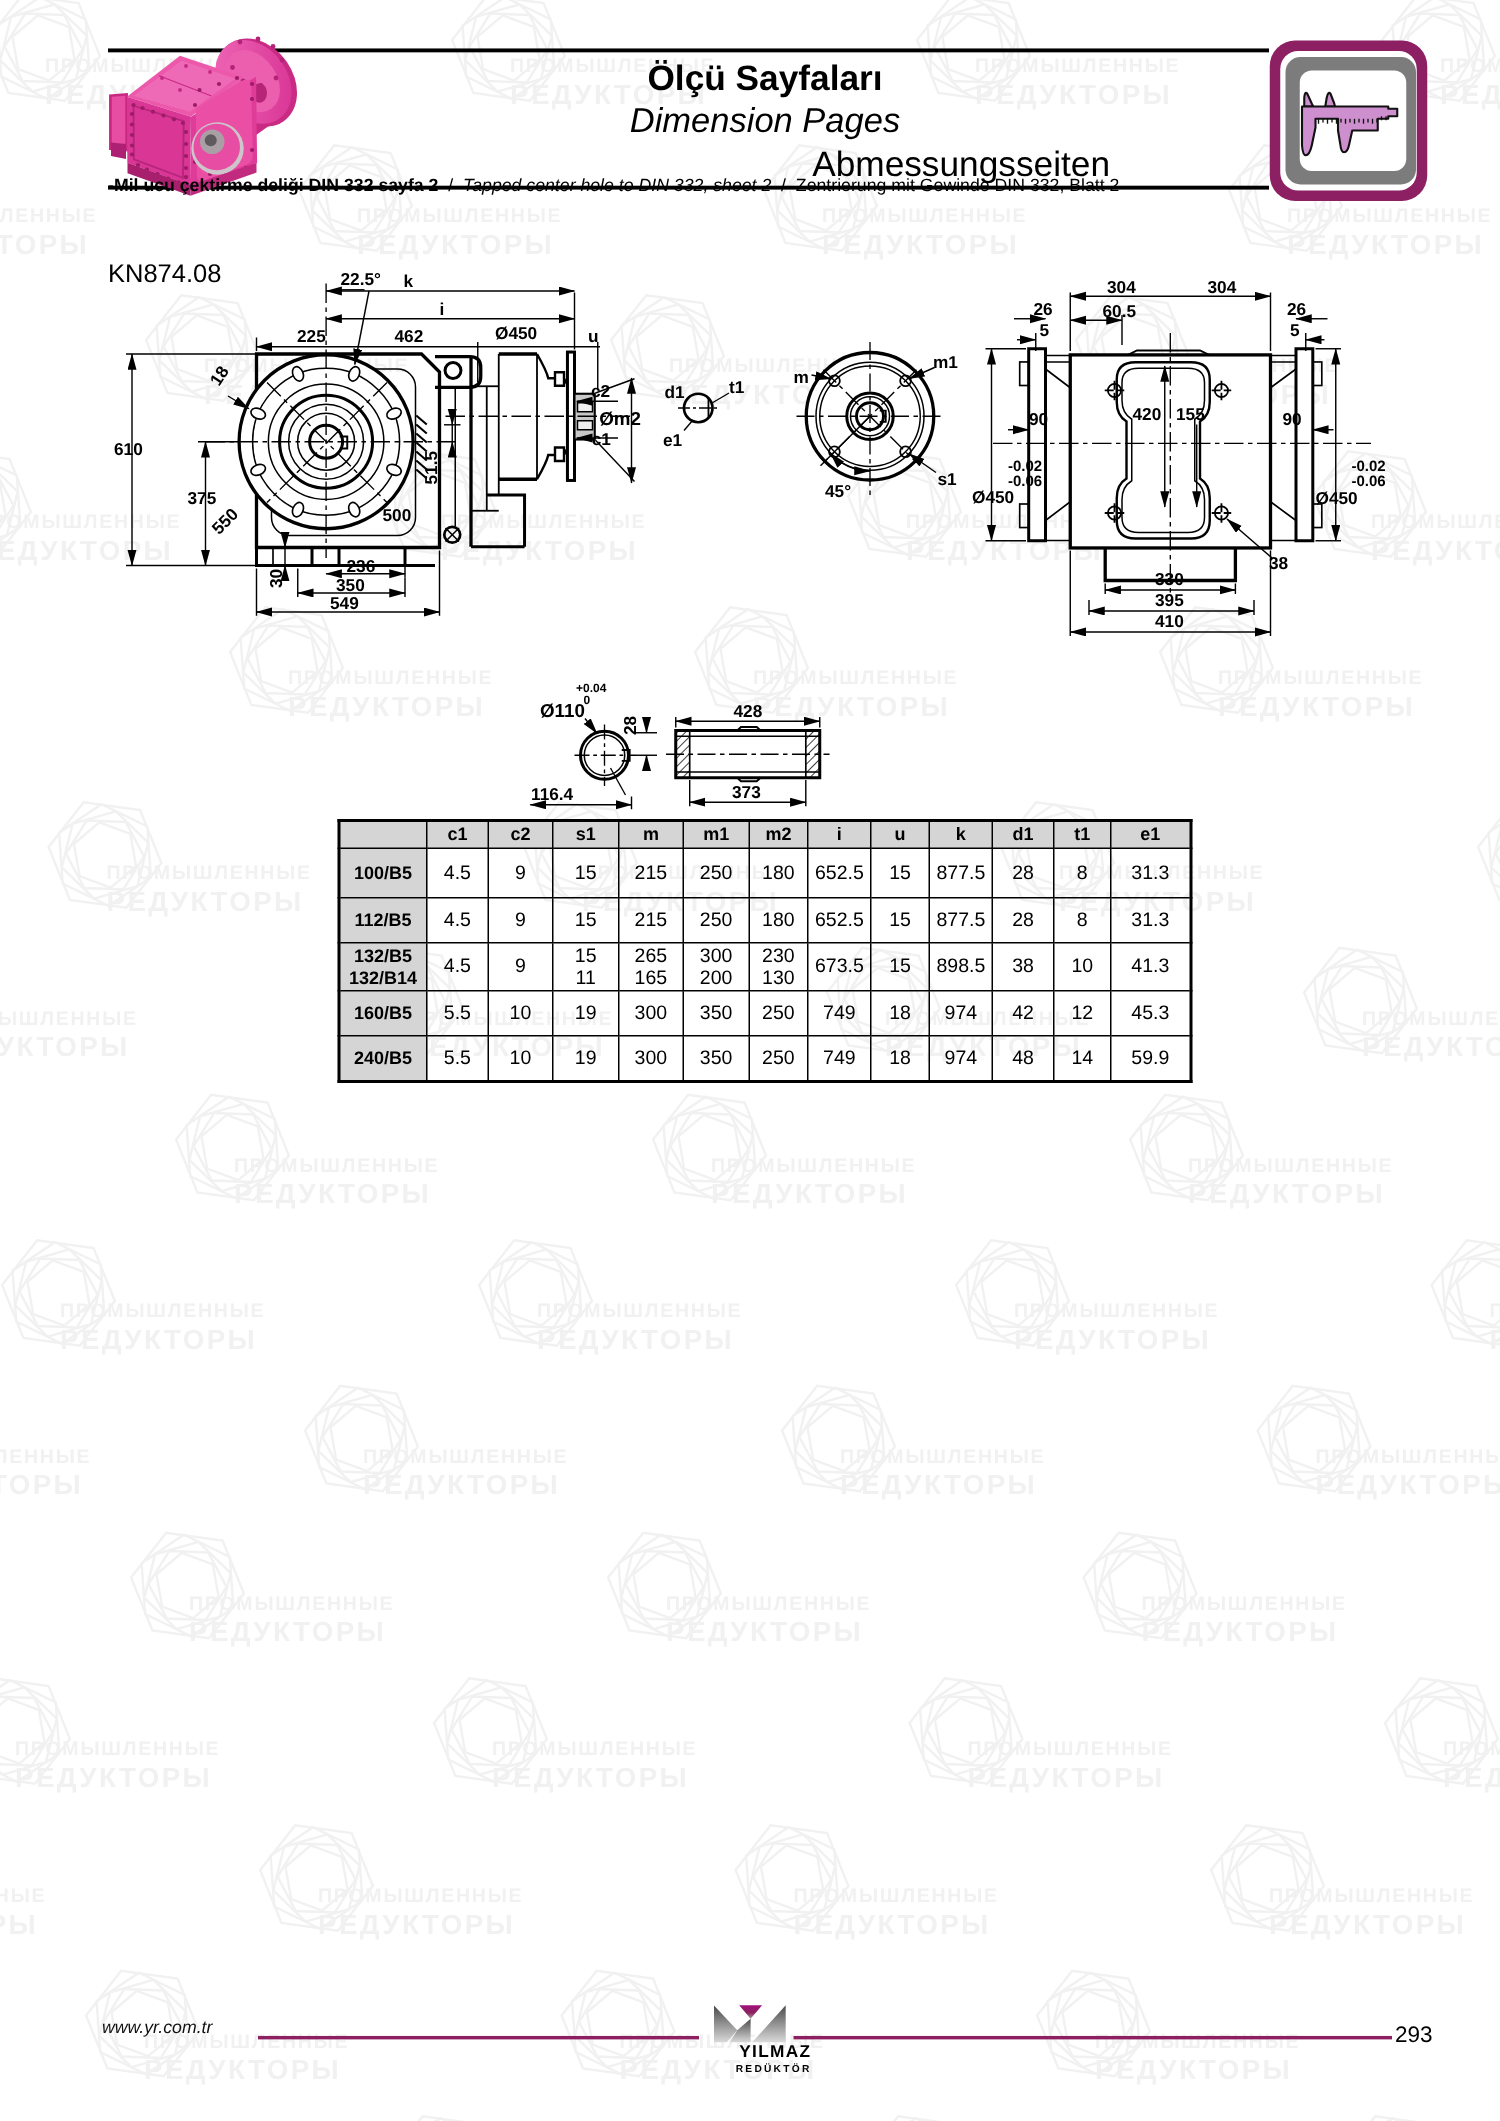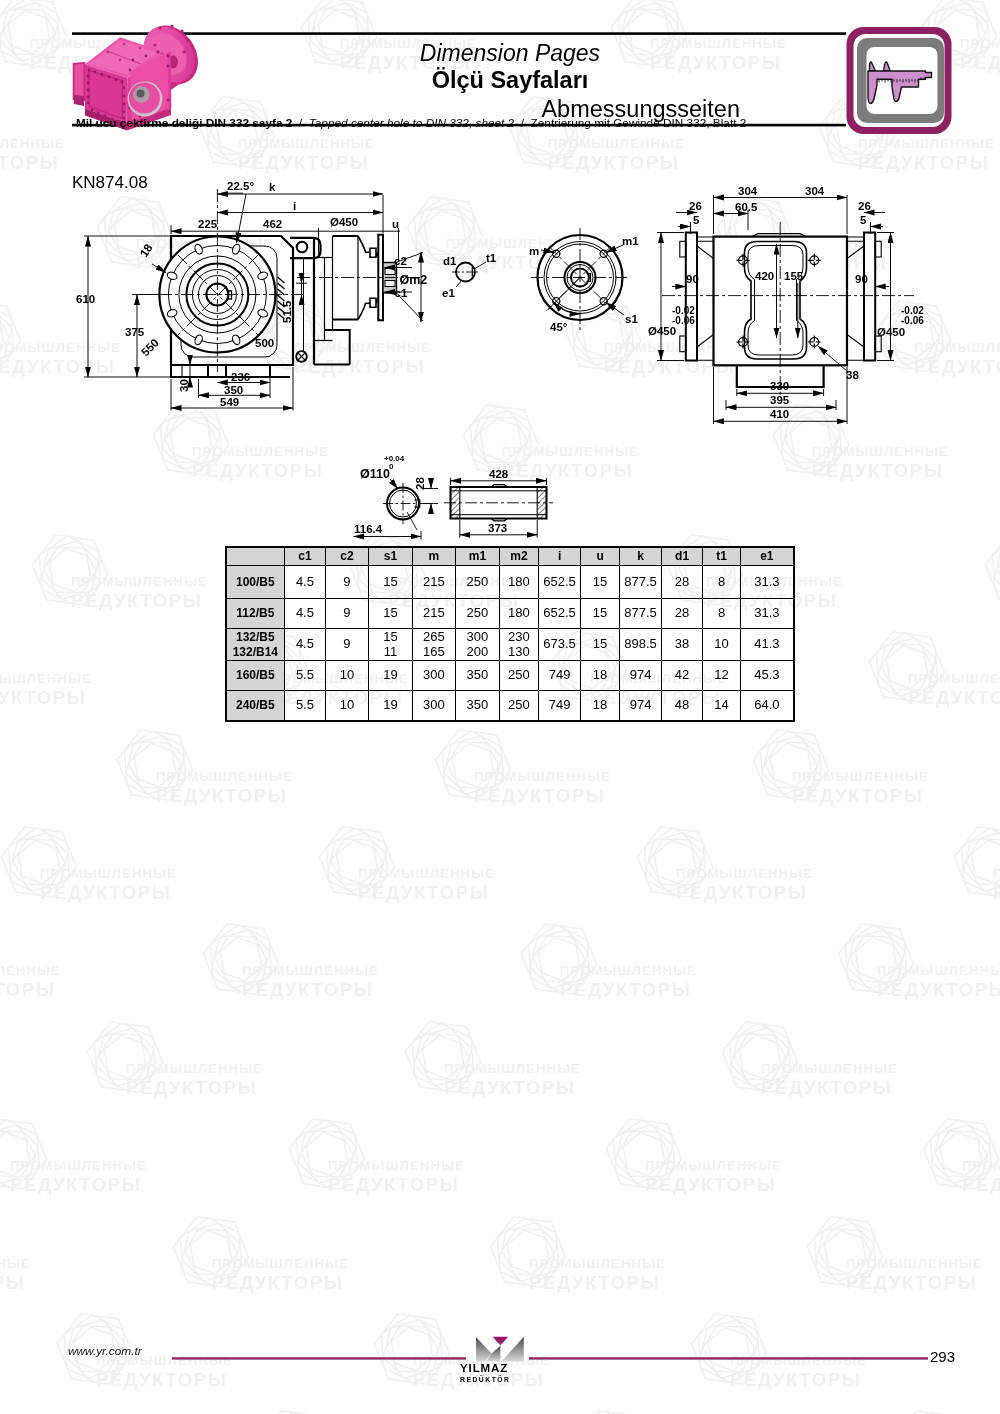--- a/index.html
+++ b/index.html
@@ -604,22 +604,22 @@
           </linearGradient>
 </defs>
 <polygon points="476,1337 491.5,1353.5 484.5,1361.5 476,1361.5" fill="url(#gl)"></polygon>
 <polygon points="492.8,1336.8 508.1,1336.8 500.4,1345.8" fill="url(#gp)"></polygon>
 <polygon points="491.5,1353.5 500.4,1345.8 500.4,1361.5 486.5,1361.5" fill="url(#gl)"></polygon>
 <polygon points="501.5,1361.5 523.8,1336.8 523.8,1361.5" fill="url(#gl)"></polygon>
 </g>
 </svg>
 
 <div class="abs" style="left:280px;top:39px;width:460px;text-align:center;color:#000;">
+<div style="font-size:23.5px;font-weight:bold;">Ölçü Sayfaları</div>
 <div style="font-size:23px;font-style:italic;margin-top:1px;">Dimension Pages</div>
-<div style="font-size:23.5px;font-weight:bold;">Ölçü Sayfaları</div>
 <div style="font-size:23.5px;margin-top:2px;text-align:right;">Abmessungsseiten</div>
 </div>
 
 <div class="abs" style="left:72px;top:116px;font-size:11.8px;color:#000;white-space:nowrap;">
 <b>-Mil ucu çektirme deliği DIN 332 sayfa 2</b>&nbsp; / &nbsp;<i>Tapped center hole to DIN 332, sheet 2</i>&nbsp; / &nbsp;Zentrierung mit Gewinde DIN 332, Blatt 2
 </div>
 
 <div class="abs" style="left:72px;top:173px;font-size:17px;font-weight:normal;color:#000;">KN874.08</div>
 
 <table class="dim abs" style="left:224.5px;top:545.5px;border:2.2px solid #000;">
@@ -720,27 +720,27 @@
           <td>10</td>
           <td>19</td>
           <td>300</td>
           <td>350</td>
           <td>250</td>
           <td>749</td>
           <td>18</td>
           <td>974</td>
           <td>48</td>
           <td>14</td>
-          <td>64.0</td>
+          <td>59.9</td>
         </tr>
 
 </tbody>
     </table>
 
 <div class="abs" style="left:68px;top:1343.5px;font-size:11.8px;font-style:italic;color:#111;">www.yr.com.tr</div>
 
 <div class="abs" style="left:930px;top:1348px;font-size:15px;color:#000;">293</div>
 
-<div class="abs" style="left:460px;top:1362px;width:81px;text-align:left;font-weight:bold;color:#000;">
+<div class="abs" style="left:460px;top:1362px;width:81px;text-align:right;font-weight:bold;color:#000;">
 <div style="font-size:11.5px;letter-spacing:0.9px;">YILMAZ</div>
 <div style="font-size:6.8px;letter-spacing:1.5px;margin-top:1.5px;">REDÜKTÖR</div>
 </div>
 </div>
 
 </body></html>

